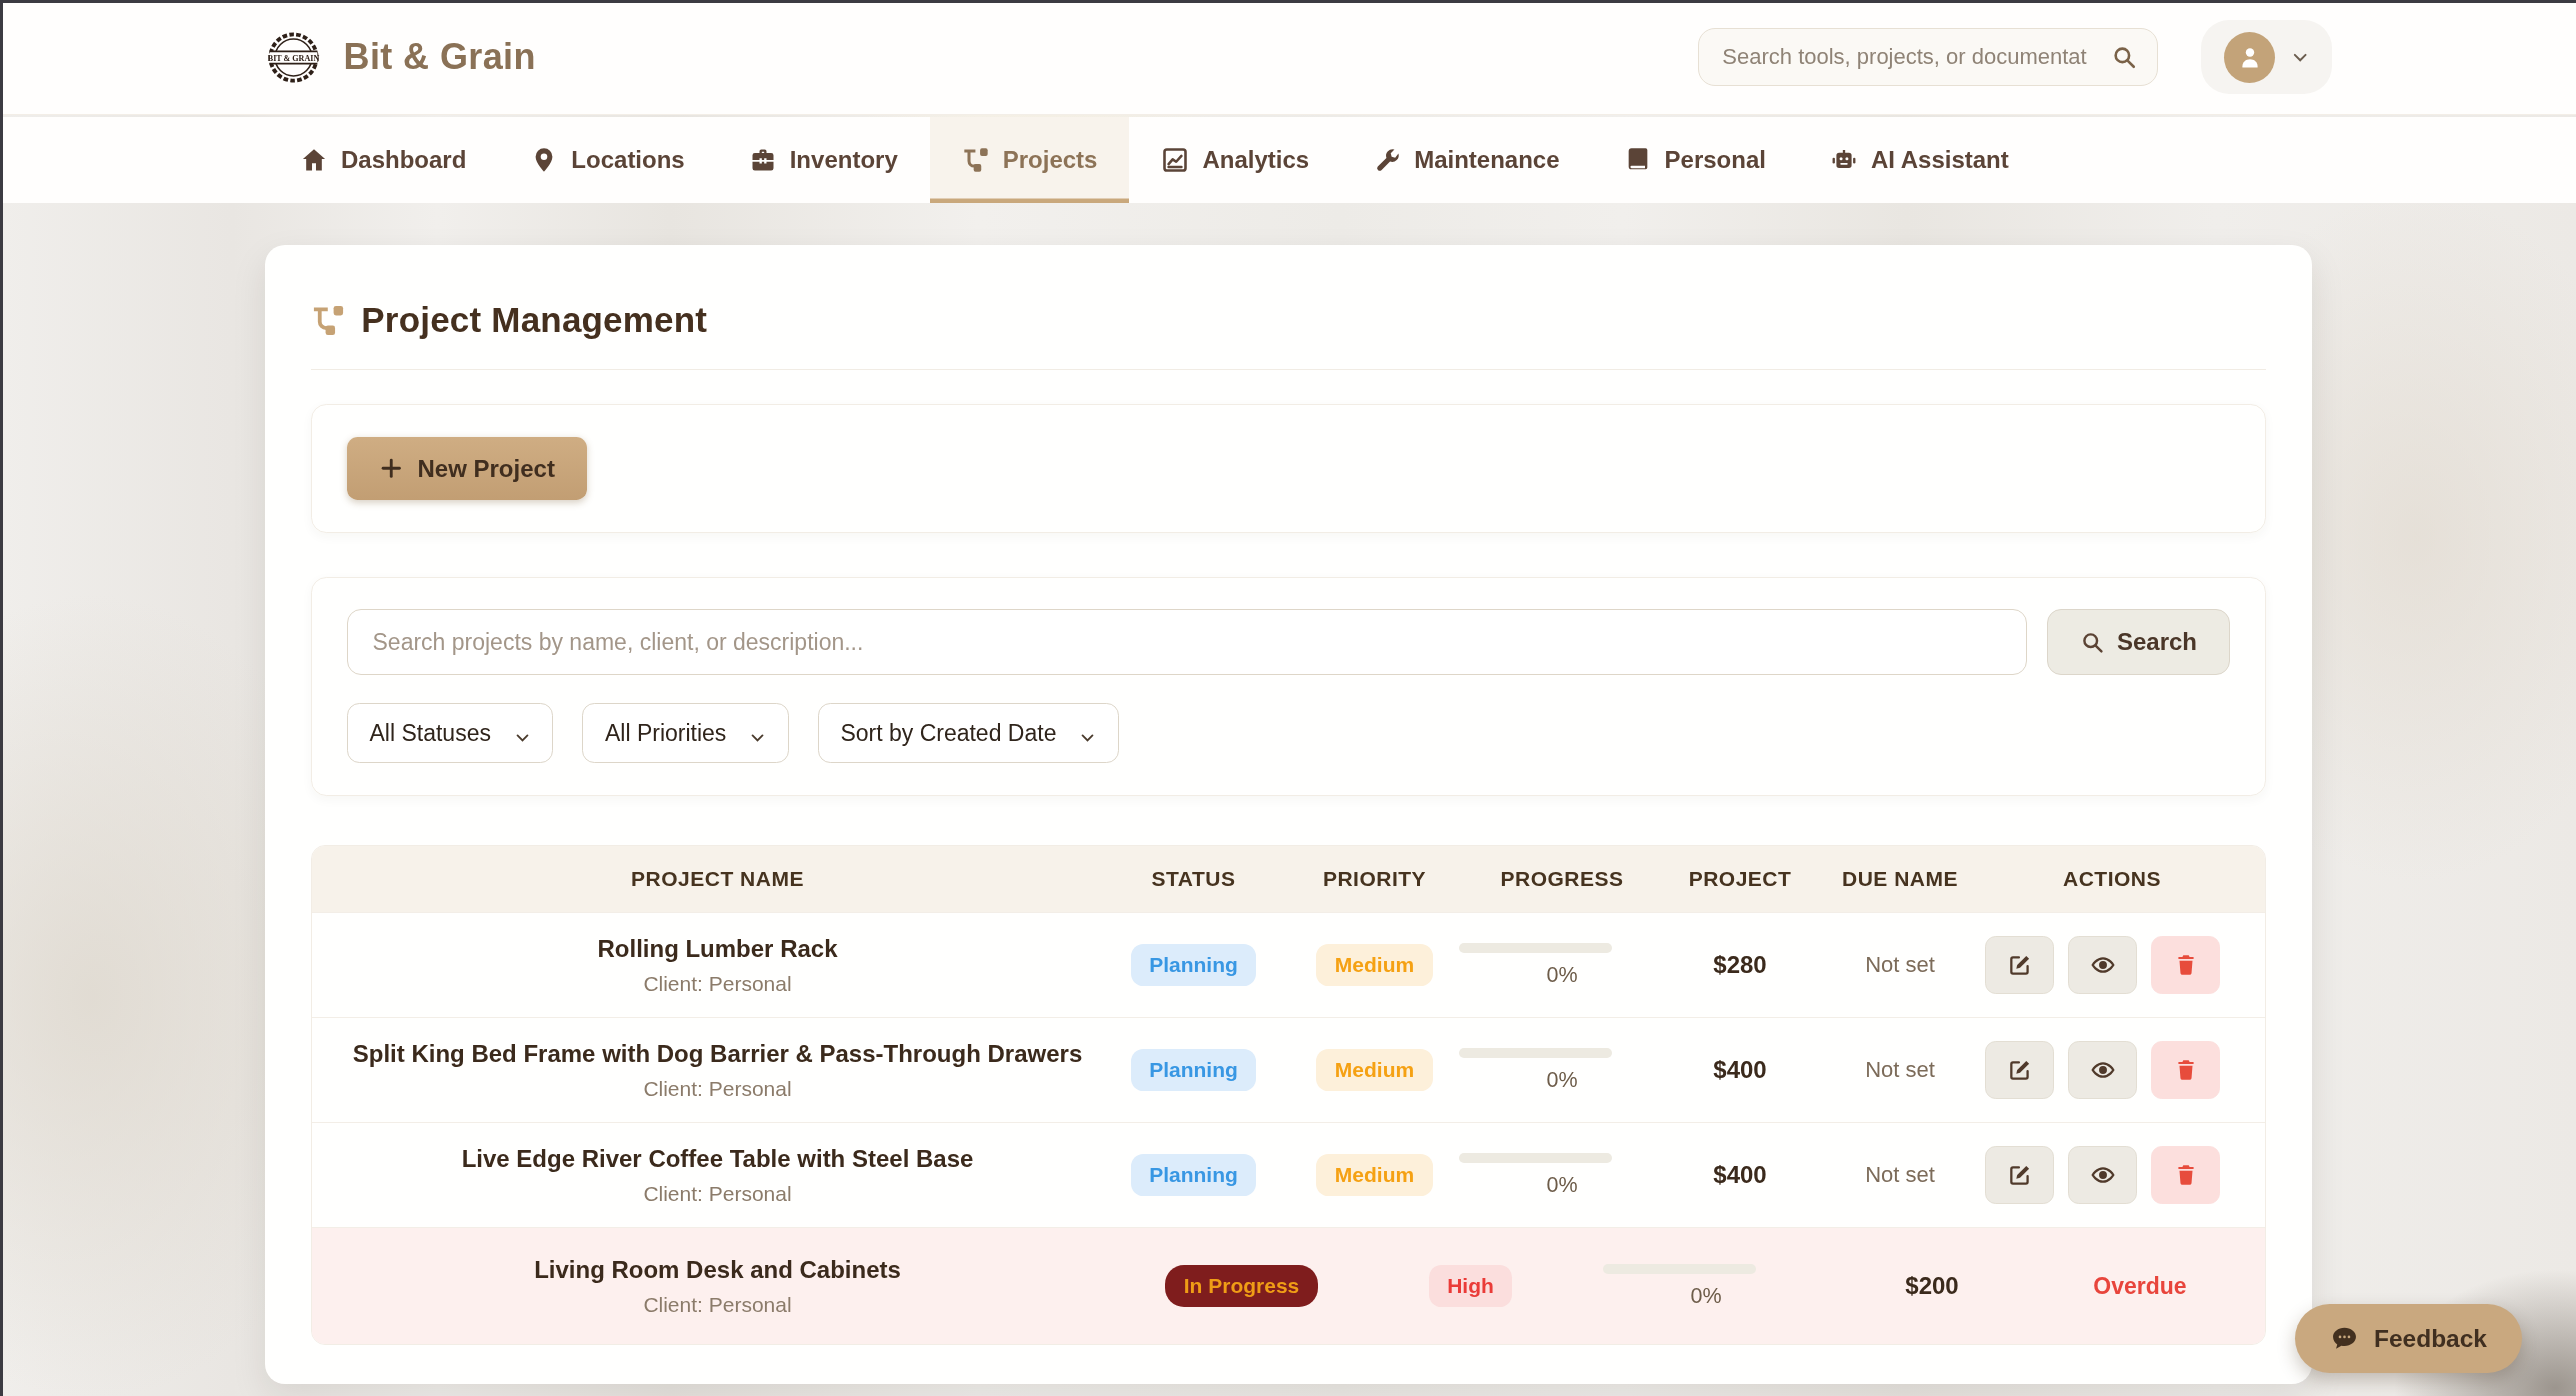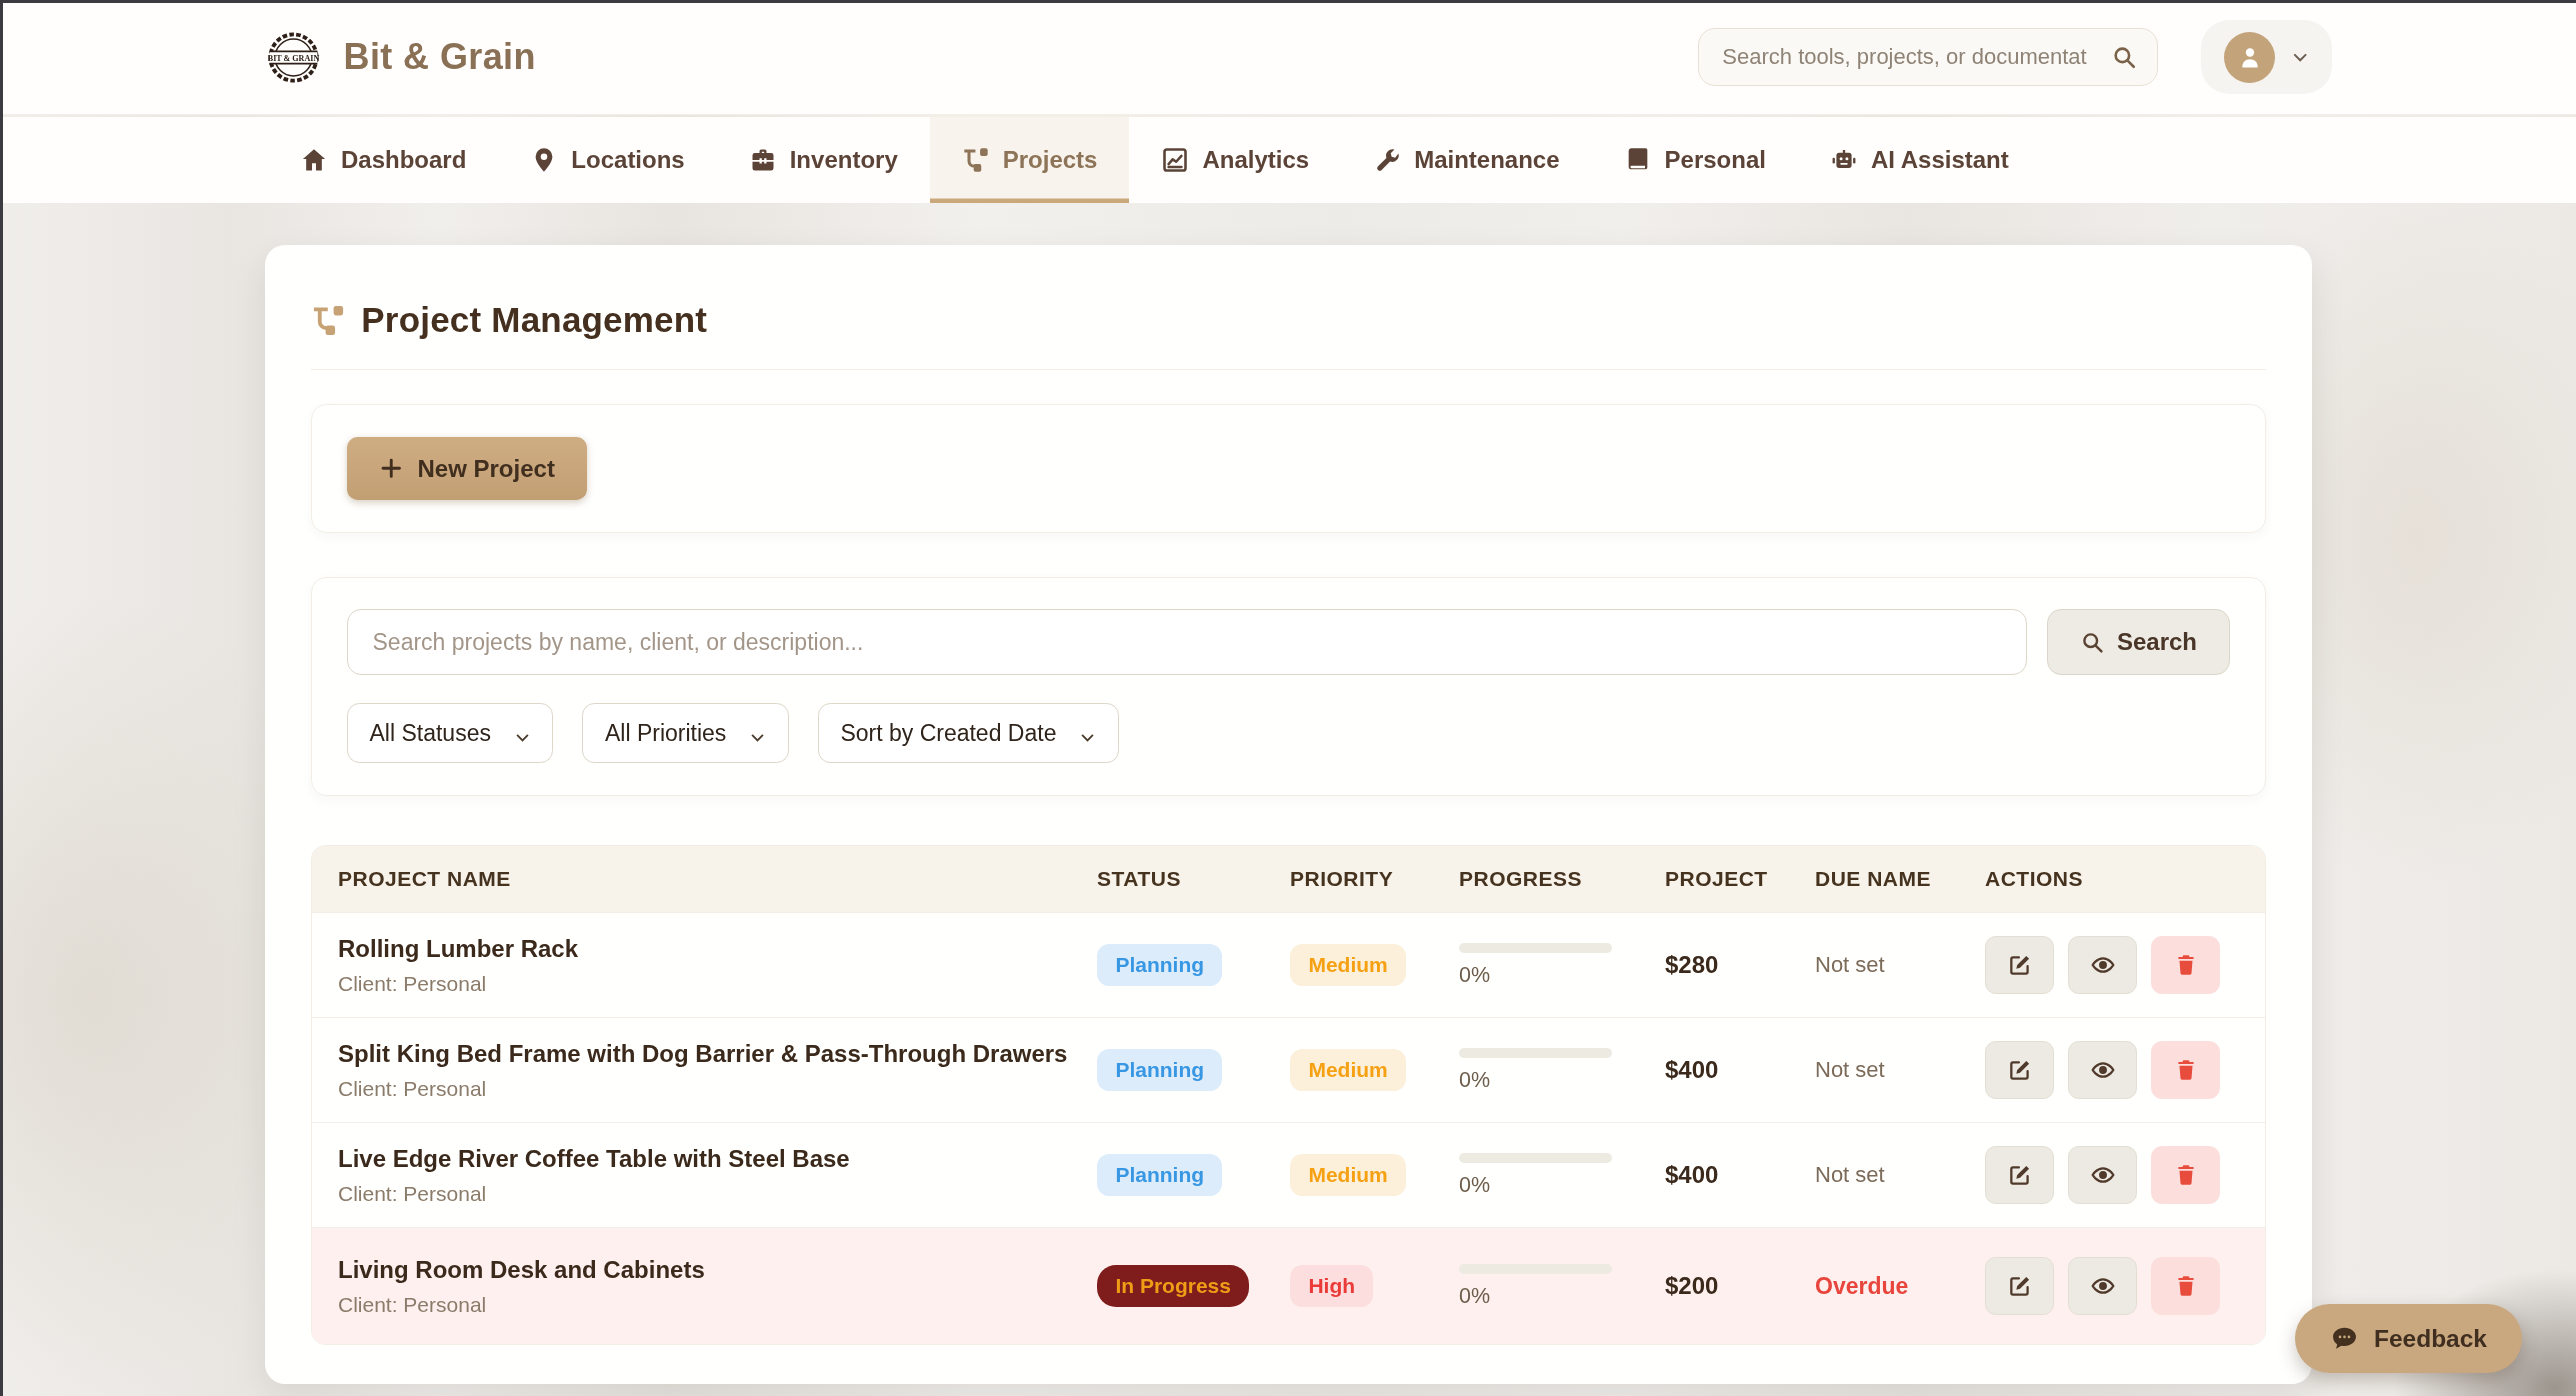--- a/index.html
+++ b/index.html
@@ -120,28 +120,28 @@
     display:flex; align-items:center; gap:23px; padding:0 21.5px;
     font-size:23px; color:#2f241b; cursor:pointer; white-space:nowrap;
   }
   .select .chev { width:17px; height:17px; color:#4a3b2d; }
 
   
   .table-panel { margin-top:49px; border-radius:14px; border:1.5px solid #f2ede5; overflow:hidden; }
   .grid {
     display:grid;
     grid-template-columns:759px 193px 169px 206px 150px 170px 1fr;
-    align-items:center; padding:0 26px;
+    align-items:center; padding:0 26px;text-align:center;
   }
   .thead { background:#f7f2ea; height:66px; }
   .thead span {
     font-size:21px; font-weight:bold; letter-spacing:0.5px; color:#46331f;
   }
   .trow { border-top:1.5px solid #f3eee7; min-height:105px; padding:15.3px 26px; }
-  .trow.highlight { background:#fdf0ee; min-height:117px; }
+  .trow.highlight { background:#fdf0ee; min-height:117px;gap:48px; }
   .pname { font-size:24px; font-weight:bold; color:#3b2a1c; }
   .pclient { font-size:21px; color:#8b7b6a; margin-top:9.2px; }
   .badge {
     display:inline-block; padding:9.2px 18.4px; border-radius:12.3px;
     font-size:21px; font-weight:bold;
   }
   .b-planning { background:#dcecfb; color:#3897e3; }
   .b-medium { background:#fdf0da; color:#f5a113; }
   .b-inprogress { background:#7f1d1d; color:#ef9d16;border-radius:19px; }
   .b-high { background:#fbdedd; color:#ea3b38; }

